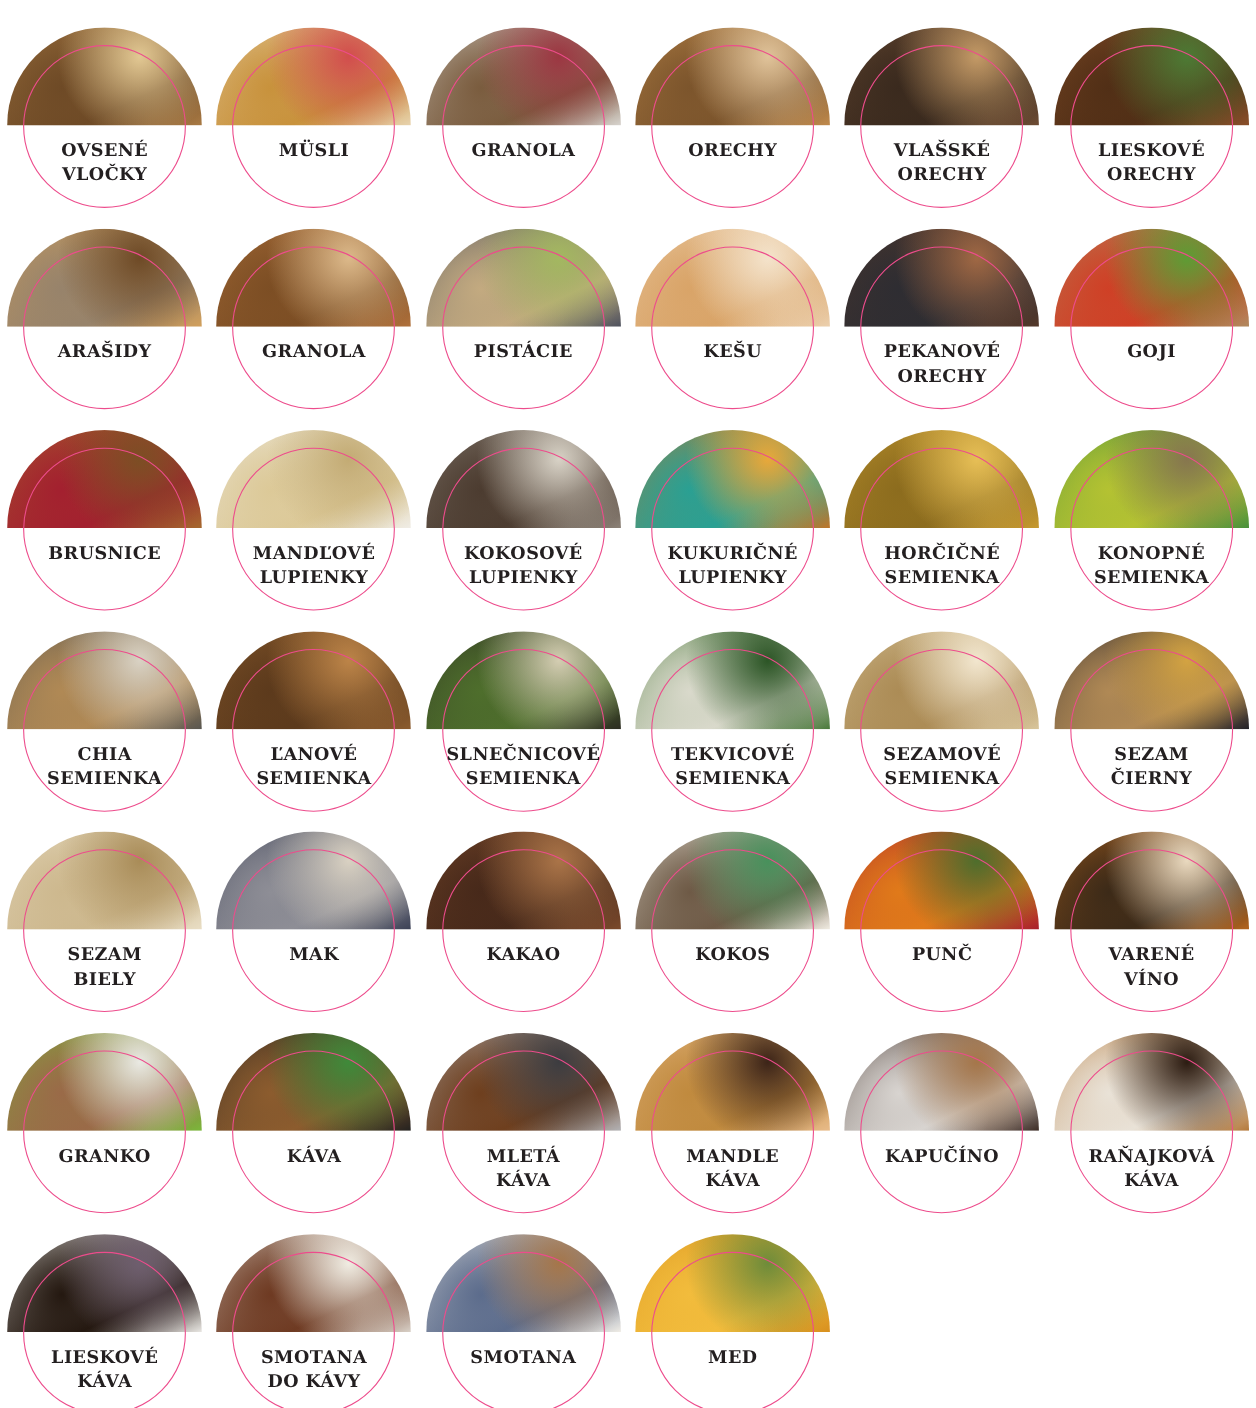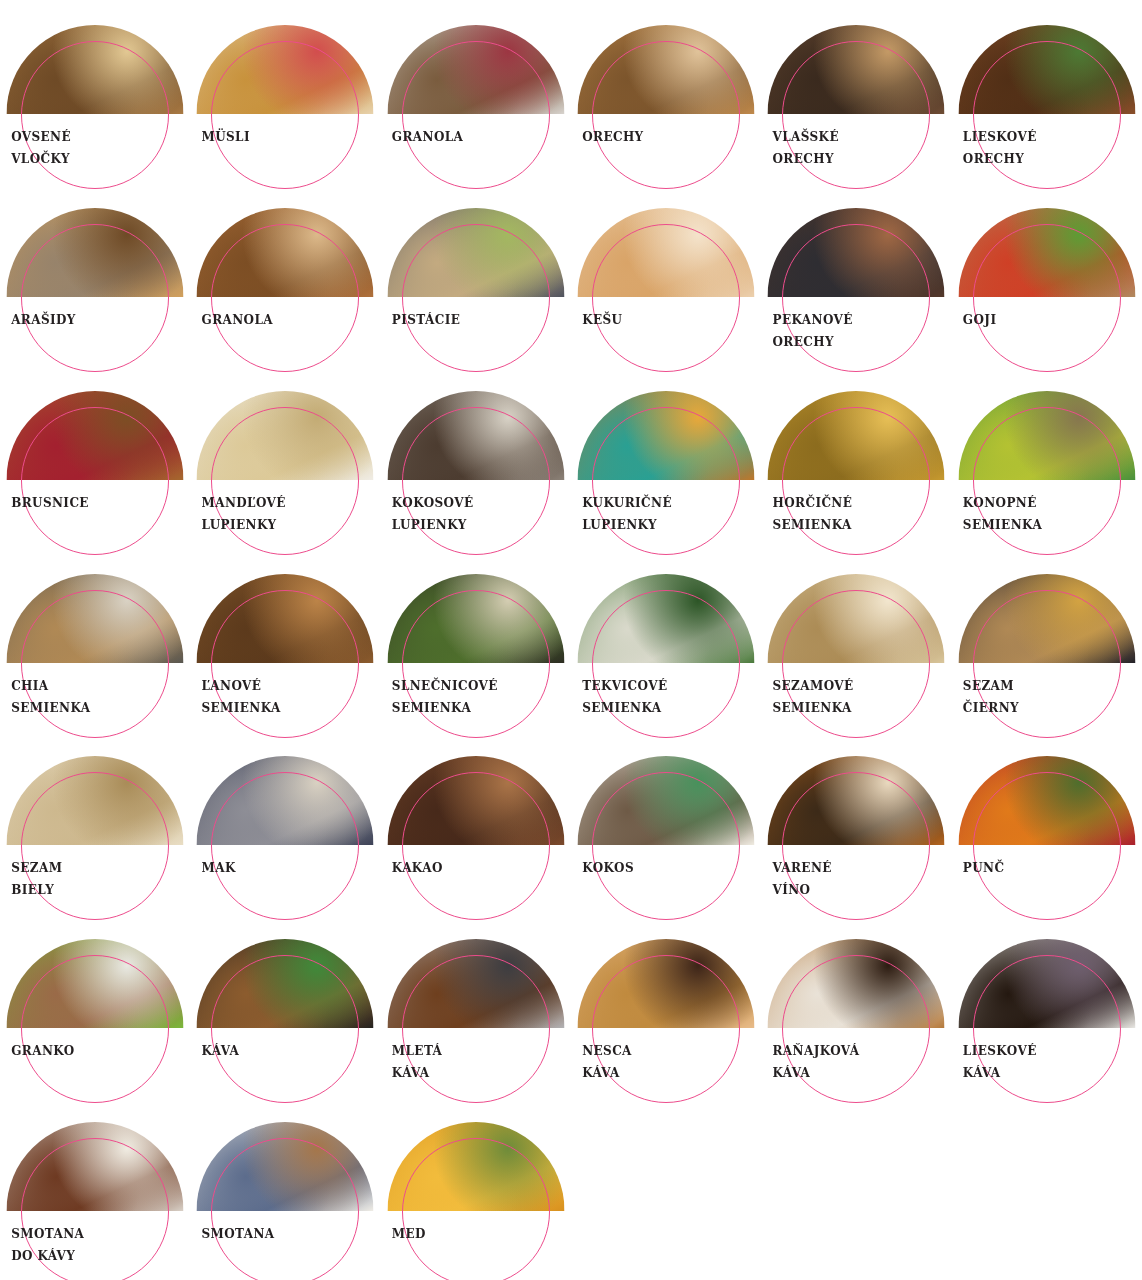--- a/index.html
+++ b/index.html
@@ -25,22 +25,22 @@
   .ring{
     position:absolute;left:50%;top:25px;transform:translateX(-50%);
     width:148px;height:148px;box-sizing:border-box;
     border:1.5px solid var(--ring);
     border-radius:50%;
     pointer-events:none;
   }
   .label{
     position:absolute;left:50%;top:110px;transform:translateX(-50%);
     width:168px;margin:0;
-    text-align:left;
-    font-weight:700;font-size:12px;line-height:22px;letter-spacing:.4px;
+    text-align:center;
+    font-weight:700;font-size:16px;line-height:22px;letter-spacing:.4px;
     color:var(--ink);
   }
 </style>
 </head>
 <body style="background: rgb(255, 255, 255);">
 
 <div class="grid" id="grid">
   <figure class="card">
     <div class="photo" style="background: radial-gradient(circle at 68% 30%, rgb(226, 200, 147) 0%, rgba(226, 200, 147, 0) 55%), radial-gradient(circle at 28% 62%, rgb(110, 74, 38) 0%, rgba(110, 74, 38, 0) 62%), linear-gradient(155deg, rgb(169, 122, 68) 0%, rgb(110, 74, 38) 70%, rgb(169, 122, 68) 100%);"></div>
     <div class="ring"></div>
@@ -277,37 +277,37 @@
 
   <figure class="card">
     <div class="photo" style="background: radial-gradient(circle at 68% 30%, rgb(72, 145, 92) 0%, rgba(72, 145, 92, 0) 55%), radial-gradient(circle at 28% 62%, rgb(110, 90, 70) 0%, rgba(110, 90, 70, 0) 62%), linear-gradient(155deg, rgb(240, 236, 226) 0%, rgb(110, 90, 70) 70%, rgb(240, 236, 226) 100%);"></div>
     <div class="ring"></div>
     <figcaption class="label">
         <div class="line">KOKOS</div>
       </figcaption>
   </figure>
 
   <figure class="card">
+    <div class="photo" style="background: radial-gradient(circle at 68% 30%, rgb(78, 110, 44) 0%, rgba(78, 110, 44, 0) 55%), radial-gradient(circle at 28% 62%, rgb(224, 122, 26) 0%, rgba(224, 122, 26, 0) 62%), linear-gradient(155deg, rgb(168, 31, 46) 0%, rgb(224, 122, 26) 70%, rgb(168, 31, 46) 100%);"></div>
+    <div class="ring"></div>
+    <figcaption class="label">
+        <div class="line">PUNČ</div>
+      </figcaption>
+  </figure>
+
+  <figure class="card">
     <div class="photo" style="background: radial-gradient(circle at 68% 30%, rgb(233, 217, 191) 0%, rgba(233, 217, 191, 0) 55%), radial-gradient(circle at 28% 62%, rgb(60, 42, 24) 0%, rgba(60, 42, 24, 0) 62%), linear-gradient(155deg, rgb(181, 101, 30) 0%, rgb(60, 42, 24) 70%, rgb(181, 101, 30) 100%);"></div>
     <div class="ring"></div>
     <figcaption class="label">
         <div class="line">VARENÉ</div>
         <div class="line">VÍNO</div>
       </figcaption>
   </figure>
 
   <figure class="card">
-    <div class="photo" style="background: radial-gradient(circle at 68% 30%, rgb(78, 110, 44) 0%, rgba(78, 110, 44, 0) 55%), radial-gradient(circle at 28% 62%, rgb(224, 122, 26) 0%, rgba(224, 122, 26, 0) 62%), linear-gradient(155deg, rgb(168, 31, 46) 0%, rgb(224, 122, 26) 70%, rgb(168, 31, 46) 100%);"></div>
-    <div class="ring"></div>
-    <figcaption class="label">
-        <div class="line">PUNČ</div>
-      </figcaption>
-  </figure>
-
-  <figure class="card">
     <div class="photo" style="background: radial-gradient(circle at 68% 30%, rgb(233, 233, 227) 0%, rgba(233, 233, 227, 0) 55%), radial-gradient(circle at 28% 62%, rgb(154, 106, 72) 0%, rgba(154, 106, 72, 0) 62%), linear-gradient(155deg, rgb(122, 184, 58) 0%, rgb(154, 106, 72) 70%, rgb(122, 184, 58) 100%);"></div>
     <div class="ring"></div>
     <figcaption class="label">
         <div class="line">GRANKO</div>
       </figcaption>
   </figure>
 
   <figure class="card">
     <div class="photo" style="background: radial-gradient(circle at 68% 30%, rgb(63, 138, 58) 0%, rgba(63, 138, 58, 0) 55%), radial-gradient(circle at 28% 62%, rgb(140, 92, 46) 0%, rgba(140, 92, 46, 0) 62%), linear-gradient(155deg, rgb(36, 34, 32) 0%, rgb(140, 92, 46) 70%, rgb(36, 34, 32) 100%);"></div>
     <div class="ring"></div>
@@ -322,25 +322,32 @@
     <figcaption class="label">
         <div class="line">MLETÁ</div>
         <div class="line">KÁVA</div>
       </figcaption>
   </figure>
 
   <figure class="card">
     <div class="photo" style="background: radial-gradient(circle at 68% 30%, rgb(60, 36, 24) 0%, rgba(60, 36, 24, 0) 55%), radial-gradient(circle at 28% 62%, rgb(192, 138, 62) 0%, rgba(192, 138, 62, 0) 62%), linear-gradient(155deg, rgb(233, 188, 138) 0%, rgb(192, 138, 62) 70%, rgb(233, 188, 138) 100%);"></div>
     <div class="ring"></div>
     <figcaption class="label">
-        <div class="line">NESCA</div>
-        <div class="line">KÁVA</div>
-      </figcaption>
-  </figure>
-
+        <div class="line">MANDLE</div>
+        <div class="line">KÁVA</div>
+      </figcaption>
+  </figure>
+
+  <figure class="card">
+    <div class="photo" style="background: radial-gradient(circle at 68% 30%, rgb(165, 118, 74) 0%, rgba(165, 118, 74, 0) 55%), radial-gradient(circle at 28% 62%, rgb(216, 212, 208) 0%, rgba(216, 212, 208, 0) 62%), linear-gradient(155deg, rgb(60, 43, 37) 0%, rgb(216, 212, 208) 70%, rgb(60, 43, 37) 100%);"></div>
+    <div class="ring"></div>
+    <figcaption class="label">
+        <div class="line">KAPUČÍNO</div>
+      </figcaption>
+  </figure>
 
   <figure class="card">
     <div class="photo" style="background: radial-gradient(circle at 68% 30%, rgb(44, 28, 18) 0%, rgba(44, 28, 18, 0) 55%), radial-gradient(circle at 28% 62%, rgb(233, 226, 215) 0%, rgba(233, 226, 215, 0) 62%), linear-gradient(155deg, rgb(181, 121, 58) 0%, rgb(233, 226, 215) 70%, rgb(181, 121, 58) 100%);"></div>
     <div class="ring"></div>
     <figcaption class="label">
         <div class="line">RAŇAJKOVÁ</div>
         <div class="line">KÁVA</div>
       </figcaption>
   </figure>
 

